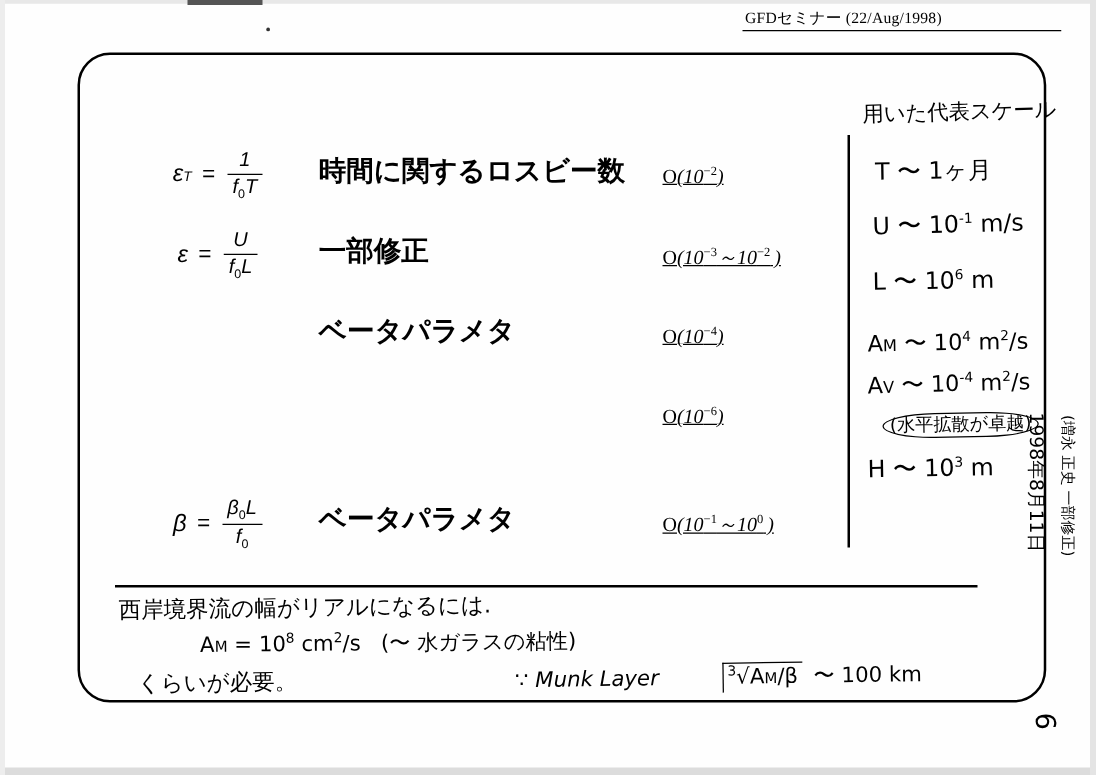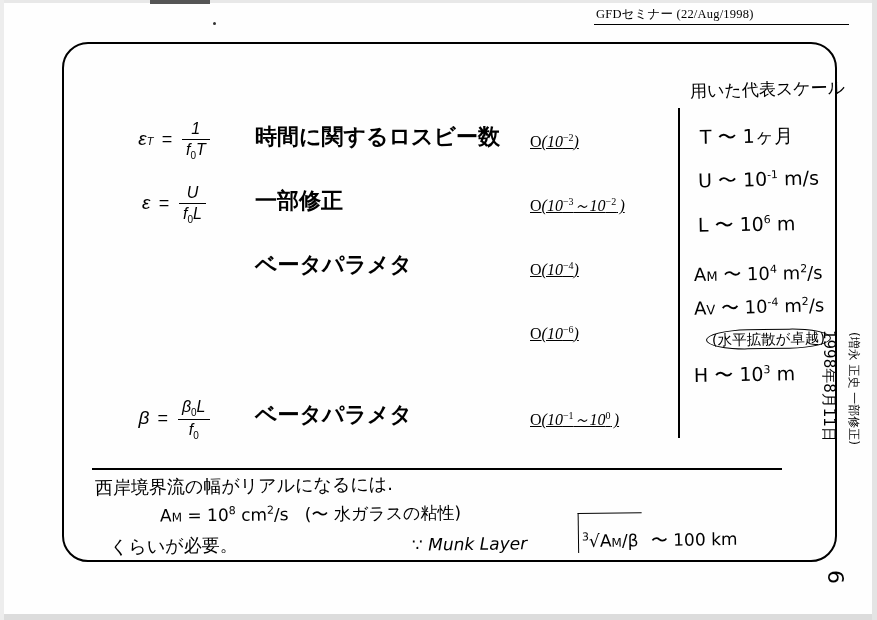--- a/index.html
+++ b/index.html
@@ -310,21 +310,21 @@
     left: 578px;
     top: 529px;
     font-family: "DejaVu Sans", sans-serif;
     font-size: 17px;
     transform: rotate(-0.8deg);
     white-space: nowrap;
   }
   .radbox {
     border-top: 1.3px solid #000;
     border-left: 1.3px solid #000;
-    padding: 17px 4px 2px 3px;
+    padding: 1px 4px 2px 3px;
     margin-right: 3px;
   }
 
   
   .side-note-1 {
     position: absolute;
     left: 838px;
     top: 330px;
     font-family: "DejaVu Sans", sans-serif;
     font-size: 15px;

